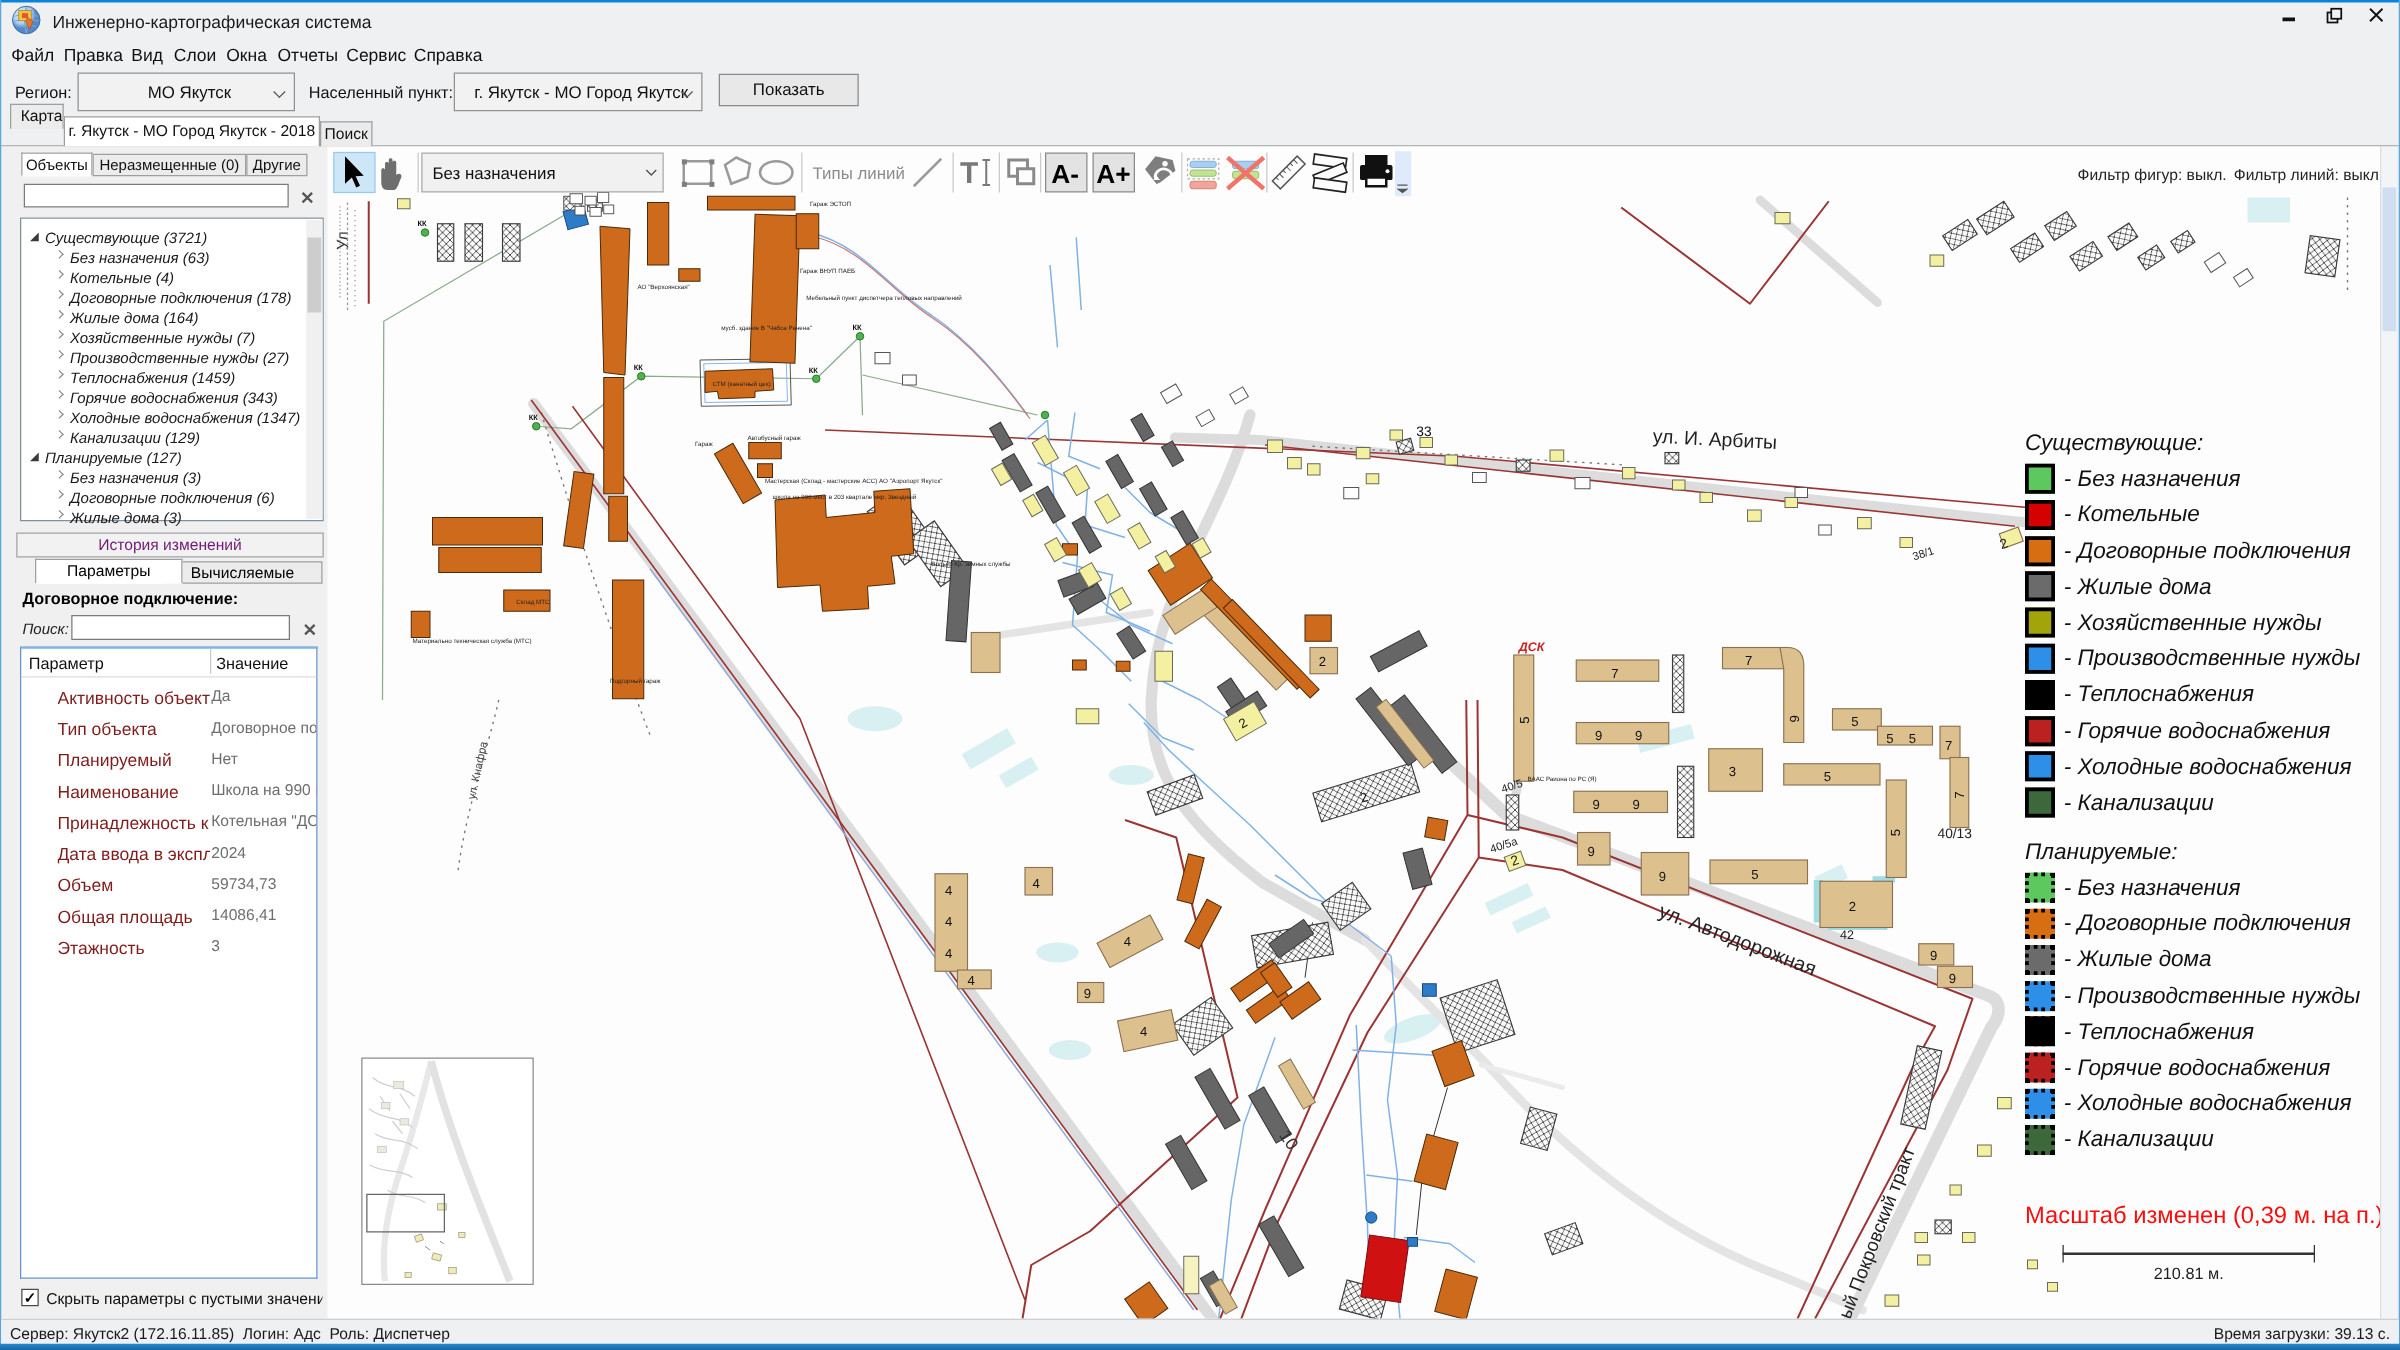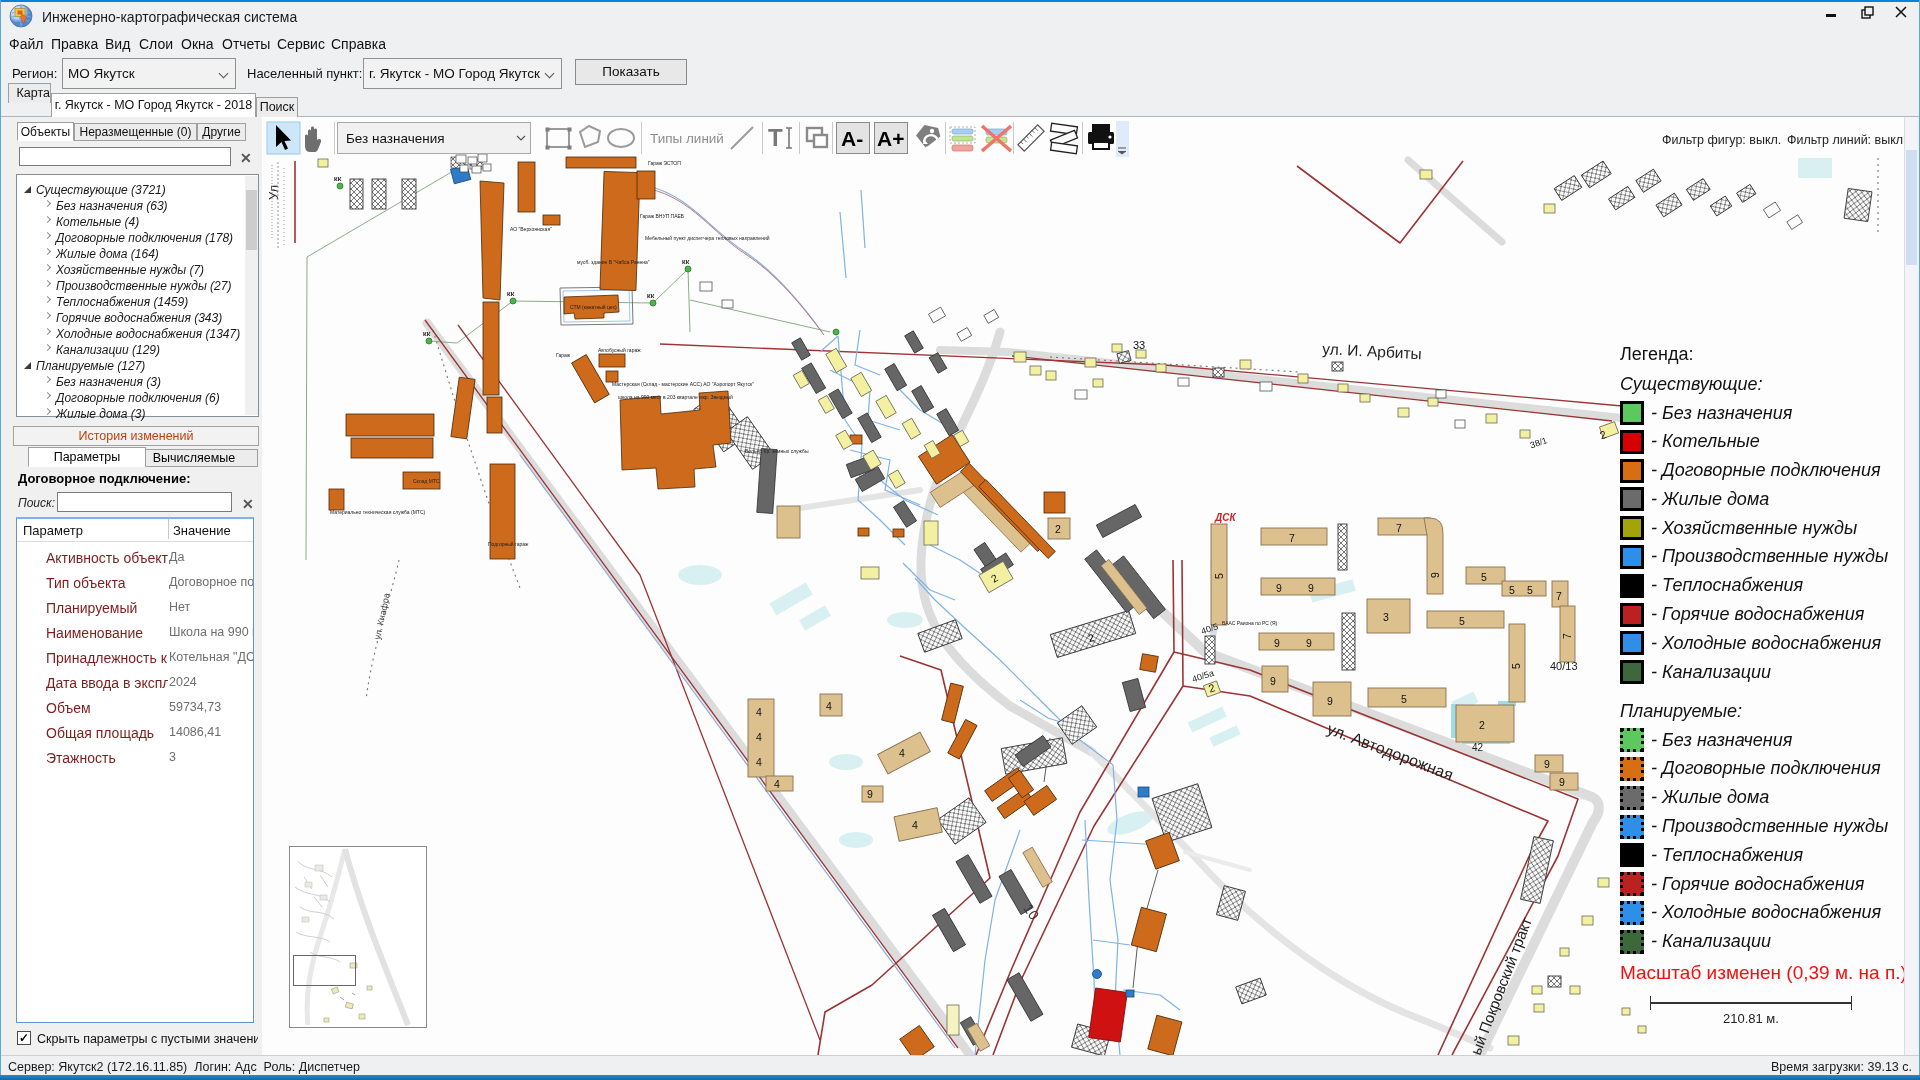--- a/index.html
+++ b/index.html
@@ -8,21 +8,21 @@
 #topborder{left:0;top:0;width:1920px;height:2px;background:#0b83da;}
 #leftborder{left:0;top:0;width:1px;height:1080px;background:#5aa7de;}
 #rightborder{left:1919px;top:0;width:1px;height:1080px;background:#5aa7de;}
 #bottomstrip{left:0;top:1075px;width:1920px;height:5px;background:linear-gradient(#2a88cc,#1467a8);}
 
 #title{left:42px;top:9px;font-size:14px;color:#1a1a1a;}
 
 .menuitem{position:absolute;top:36px;font-size:14px;color:#111;}
 
 .lbl{position:absolute;font-size:13px;color:#111;}
-.combo{position:absolute;height:31px;background:#f2f2f2;border:1px solid #919191;font-size:13.5px;color:#111;line-height:29px;padding-left:5px;white-space:nowrap;overflow:hidden;}
+.combo{position:absolute;height:31px;background:#f2f2f2;border:1px solid #919191;font-size:13.5px;color:#111;line-height:29px;padding-left:5px;white-space:nowrap;overflow:hidden;text-align:center;}
 .combo .chev{position:absolute;right:8px;top:11px;width:7px;height:7px;border-right:1.5px solid #555;border-bottom:1.5px solid #555;transform:rotate(45deg);}
 #btnshow{left:575px;top:59px;width:112px;height:26px;background:#e8e8e8;border:1px solid #8a8a8a;font-size:13.5px;text-align:center;line-height:24px;color:#111;}
 
 .tab{position:absolute;background:#ececec;border:1px solid #9f9f9f;border-bottom:none;font-size:12.5px;color:#111;text-align:center;white-space:nowrap;overflow:hidden;}
 #tabactive{left:51px;top:93px;width:205px;height:24px;background:#fff;line-height:23px;z-index:3;}
 #tabkarta{left:8px;top:83px;width:43px;height:20px;line-height:19px;text-align:right;}
 #tabpoisk{left:256px;top:97px;width:42px;height:20px;line-height:19px;}
 #tabline{left:1px;top:116px;width:1918px;height:1px;background:#b5b5b5;}
 
 #contentbg{left:1px;top:117px;width:1918px;height:938px;background:#f0f0f0;}
@@ -35,21 +35,21 @@
 #ptNer{left:74px;top:123px;width:123px;height:18px;line-height:17px;}
 #ptDr{left:197px;top:123px;width:49px;height:18px;line-height:17px;}
 #searchbox1{left:19px;top:147px;width:212px;height:19px;background:#fff;border:1px solid #7a7a7a;}
 #clr1{left:240px;top:150px;width:14px;height:14px;font-size:14px;color:#555;font-weight:bold;}
 #treebox{left:16px;top:174px;width:243px;height:243px;background:#fff;border:1px solid #82909c;}
 #treescroll{left:245px;top:176px;width:13px;height:239px;background:#f0f0f0;}
 #treethumb{left:246px;top:190px;width:11px;height:60px;background:#cdcdcd;}
 .ti{position:absolute;font-size:12px;font-style:italic;color:#1a1a1a;white-space:nowrap;}
 .tri{position:absolute;width:0;height:0;}
 .trio{position:absolute;width:5px;height:5px;border:1px solid #8a8a8a;border-left:none;border-bottom:none;transform:rotate(45deg);}
-#histbtn{left:13px;top:426px;width:246px;height:20px;background:#f2f2f2;border:1px solid #a3a3a3;font-size:12.5px;text-align:center;line-height:19px;color:#c2410c;}
+#histbtn{left:13px;top:426px;width:246px;height:20px;background:#f2f2f2;border:1px solid #a3a3a3;font-size:12.5px;text-align:center;line-height:19px;color:#701a75;}
 #ptabParam{left:28px;top:447px;width:118px;height:20px;background:#fff;border:1px solid #9f9f9f;border-bottom:1px solid #fff;font-size:12.5px;text-align:center;line-height:19px;z-index:2;}
 #ptabVych{left:130px;top:449px;width:128px;height:18px;background:#ececec;border:1px solid #9f9f9f;font-size:12.5px;text-align:center;line-height:17px;}
 #dogLbl{left:18px;top:471px;font-size:13px;font-weight:bold;color:#000;}
 #poiskLbl{left:18px;top:496px;font-size:12px;font-style:italic;color:#222;}
 #searchbox2{left:57px;top:492px;width:175px;height:20px;background:#fff;border:1px solid #7a7a7a;}
 #clr2{left:242px;top:496px;width:14px;height:14px;font-size:14px;color:#555;font-weight:bold;}
 #ptable{left:16px;top:517px;width:238px;height:506px;background:#fff;border:1px solid #6593cf;border-top:2px solid #7fb2e5;}
 .th{position:absolute;font-size:13px;color:#111;}
 .pn{position:absolute;font-size:14px;color:#7f1d1d;white-space:nowrap;width:122px;overflow:hidden;}
 .pv{position:absolute;font-size:12.5px;color:#6e6e6e;white-space:nowrap;width:84px;overflow:hidden;}
@@ -519,21 +519,20 @@
 <rect x="69" y="167" width="6" height="5"></rect>
 <rect x="34" y="171" width="5" height="4"></rect>
 <rect x="77" y="139" width="5" height="4"></rect>
 </g>
 <path d="M50 150 l4 3 M62 146 l3 2" stroke="#888" stroke-width="0.8"></path>
 </svg>
 </div>
 <div class="abs" id="minirect"></div>
 
 <div class="abs" id="legend">
-<div class="lgh">Легенда:</div>
 <div class="lgi">Существующие:</div>
 <div class="lrow">
       <div class="sq" style="background:#5dc85d"></div>
       <div class="ltx">- Без назначения</div>
     </div>
 <div class="lrow">
       <div class="sq" style="background:#d50000"></div>
       <div class="ltx">- Котельные</div>
     </div>
 <div class="lrow">

